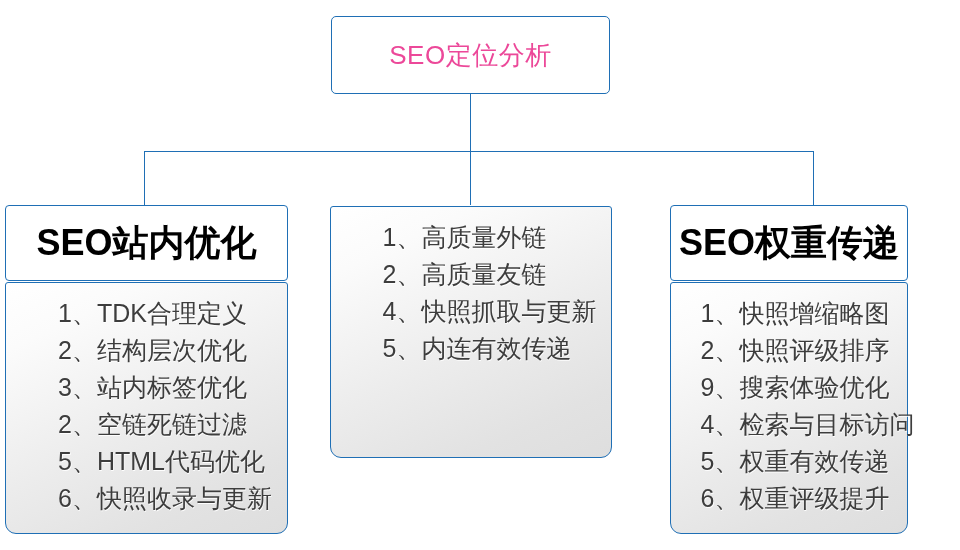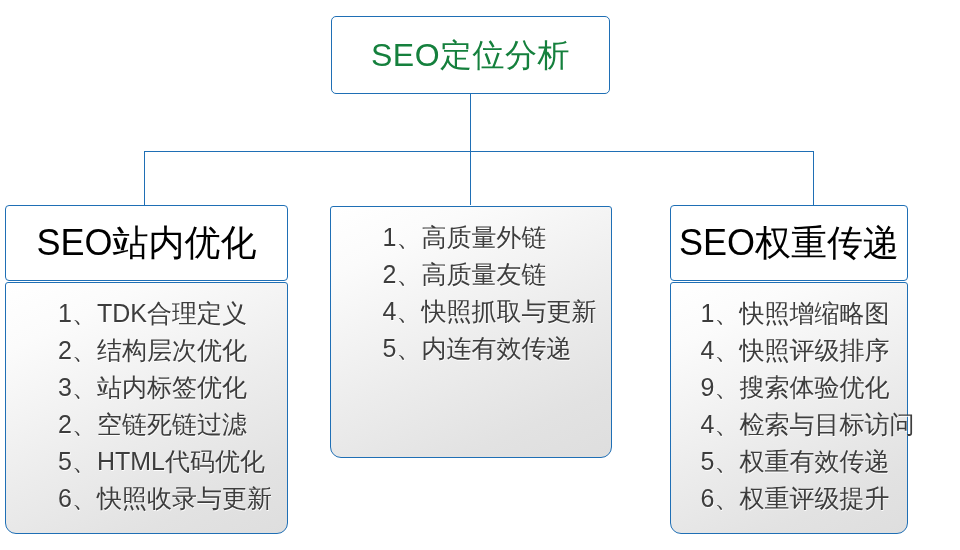--- a/index.html
+++ b/index.html
@@ -40,22 +40,22 @@
     height: 78px;
     box-sizing: border-box;
     background: #ffffff;
     border: 1.5px solid #1f6fb5;
     border-radius: 5px;
     display: flex;
     align-items: center;
     justify-content: center;
   }
   .title-text {
-    font-size: 32px;
-    color: #15803d;
+    font-size: 26px;
+    color: #ec4899;
     line-height: 1;
     letter-spacing: 0.5px;
     white-space: nowrap;
   }
 
   
   .column {
     position: absolute;
     top: 205px;
     width: 283px;
@@ -66,20 +66,21 @@
 
   .col-header {
     box-sizing: border-box;
     height: 76px;
     background: #ffffff;
     border: 1.5px solid #1f6fb5;
     border-radius: 4px;
     display: flex;
     align-items: center;
     justify-content: center;
+    font-weight: bold;
   }
   .col-header-text {
     font-size: 36px;
     color: #000000;
     line-height: 1;
     white-space: nowrap;
   }
 
   .col-body {
     box-sizing: border-box;
@@ -154,21 +155,21 @@
     </div>
   </div>
 
   <div class="column col-3">
     <div class="col-header">
       <span class="col-header-text">SEO权重传递</span>
     </div>
     <div class="col-body">
       <div class="col-body-inner">
         <div class="list-item">1、快照增缩略图</div>
-        <div class="list-item">4、快照评级排序</div>
+        <div class="list-item">2、快照评级排序</div>
         <div class="list-item">9、搜索体验优化</div>
         <div class="list-item">4、检索与目标访问</div>
         <div class="list-item">5、权重有效传递</div>
         <div class="list-item">6、权重评级提升</div>
       </div>
     </div>
   </div>
 
 </div>
 

